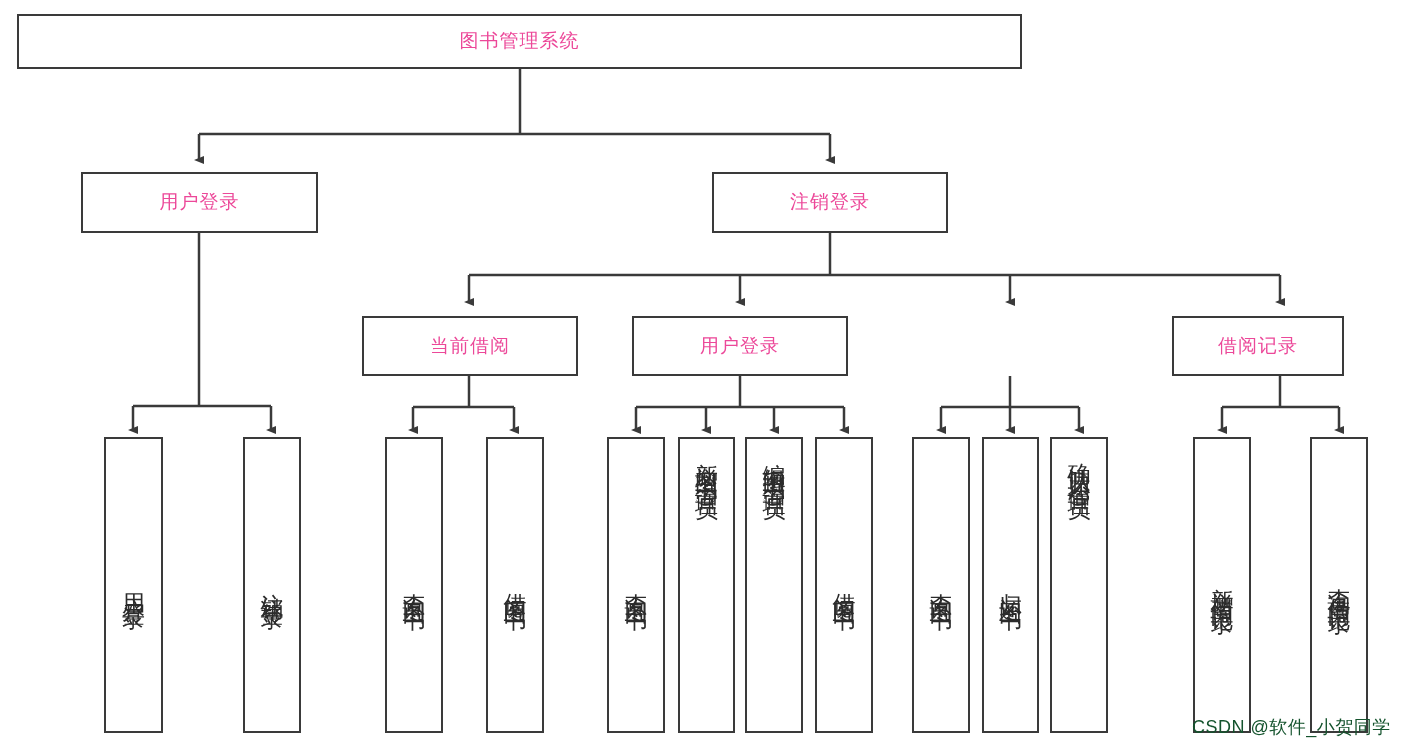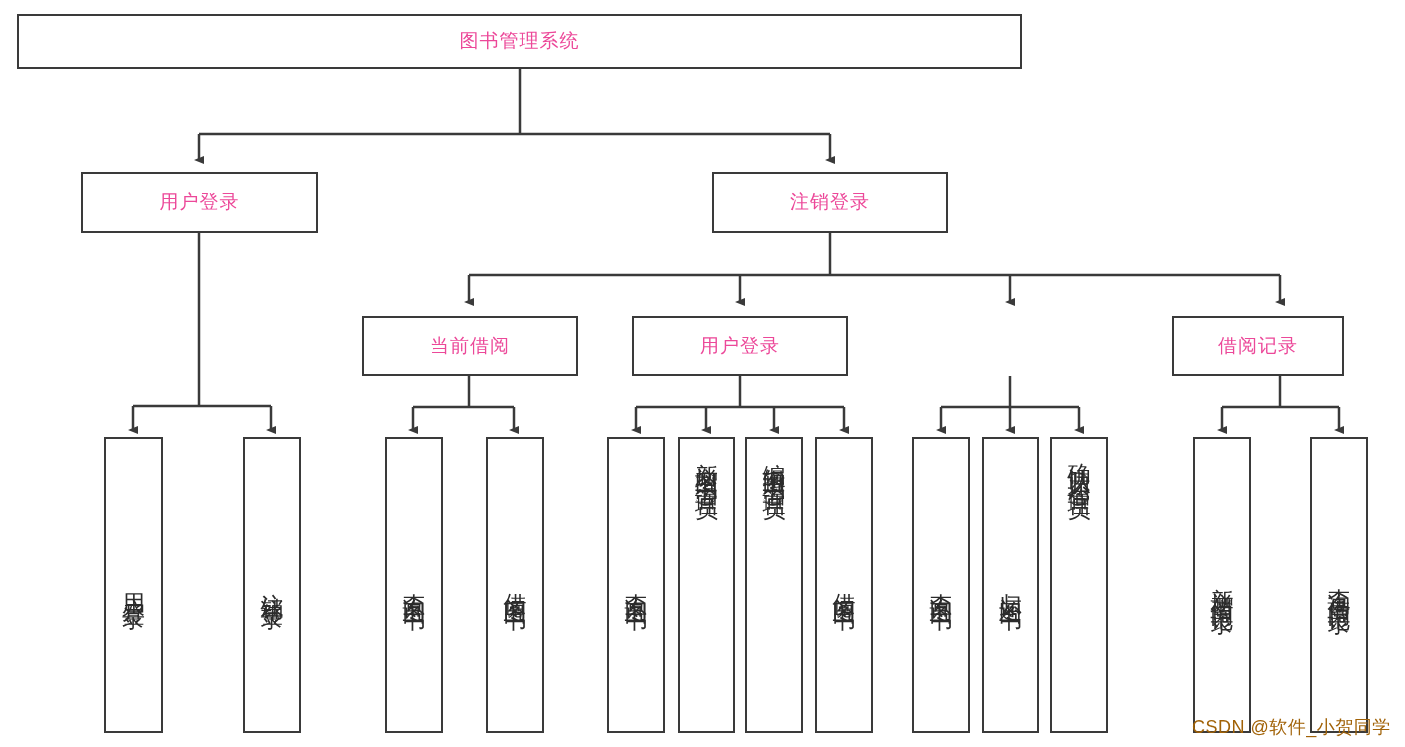--- a/index.html
+++ b/index.html
@@ -55,21 +55,21 @@
     letter-spacing: 5px;
     line-height: 1.0;
     white-space: nowrap;
   }
   .node-box.vertical.centered {
     align-items: center;
     padding-top: 0;
   }
   #watermark {
     position: absolute;
-    color: #a16207;
+    color: #14532d;
     font-size: 18px;
     white-space: nowrap;
     letter-spacing: 0.5px;
     pointer-events: none;
   }
 </style>
 </head>
 <body>
 
 <div id="diagram-root">

